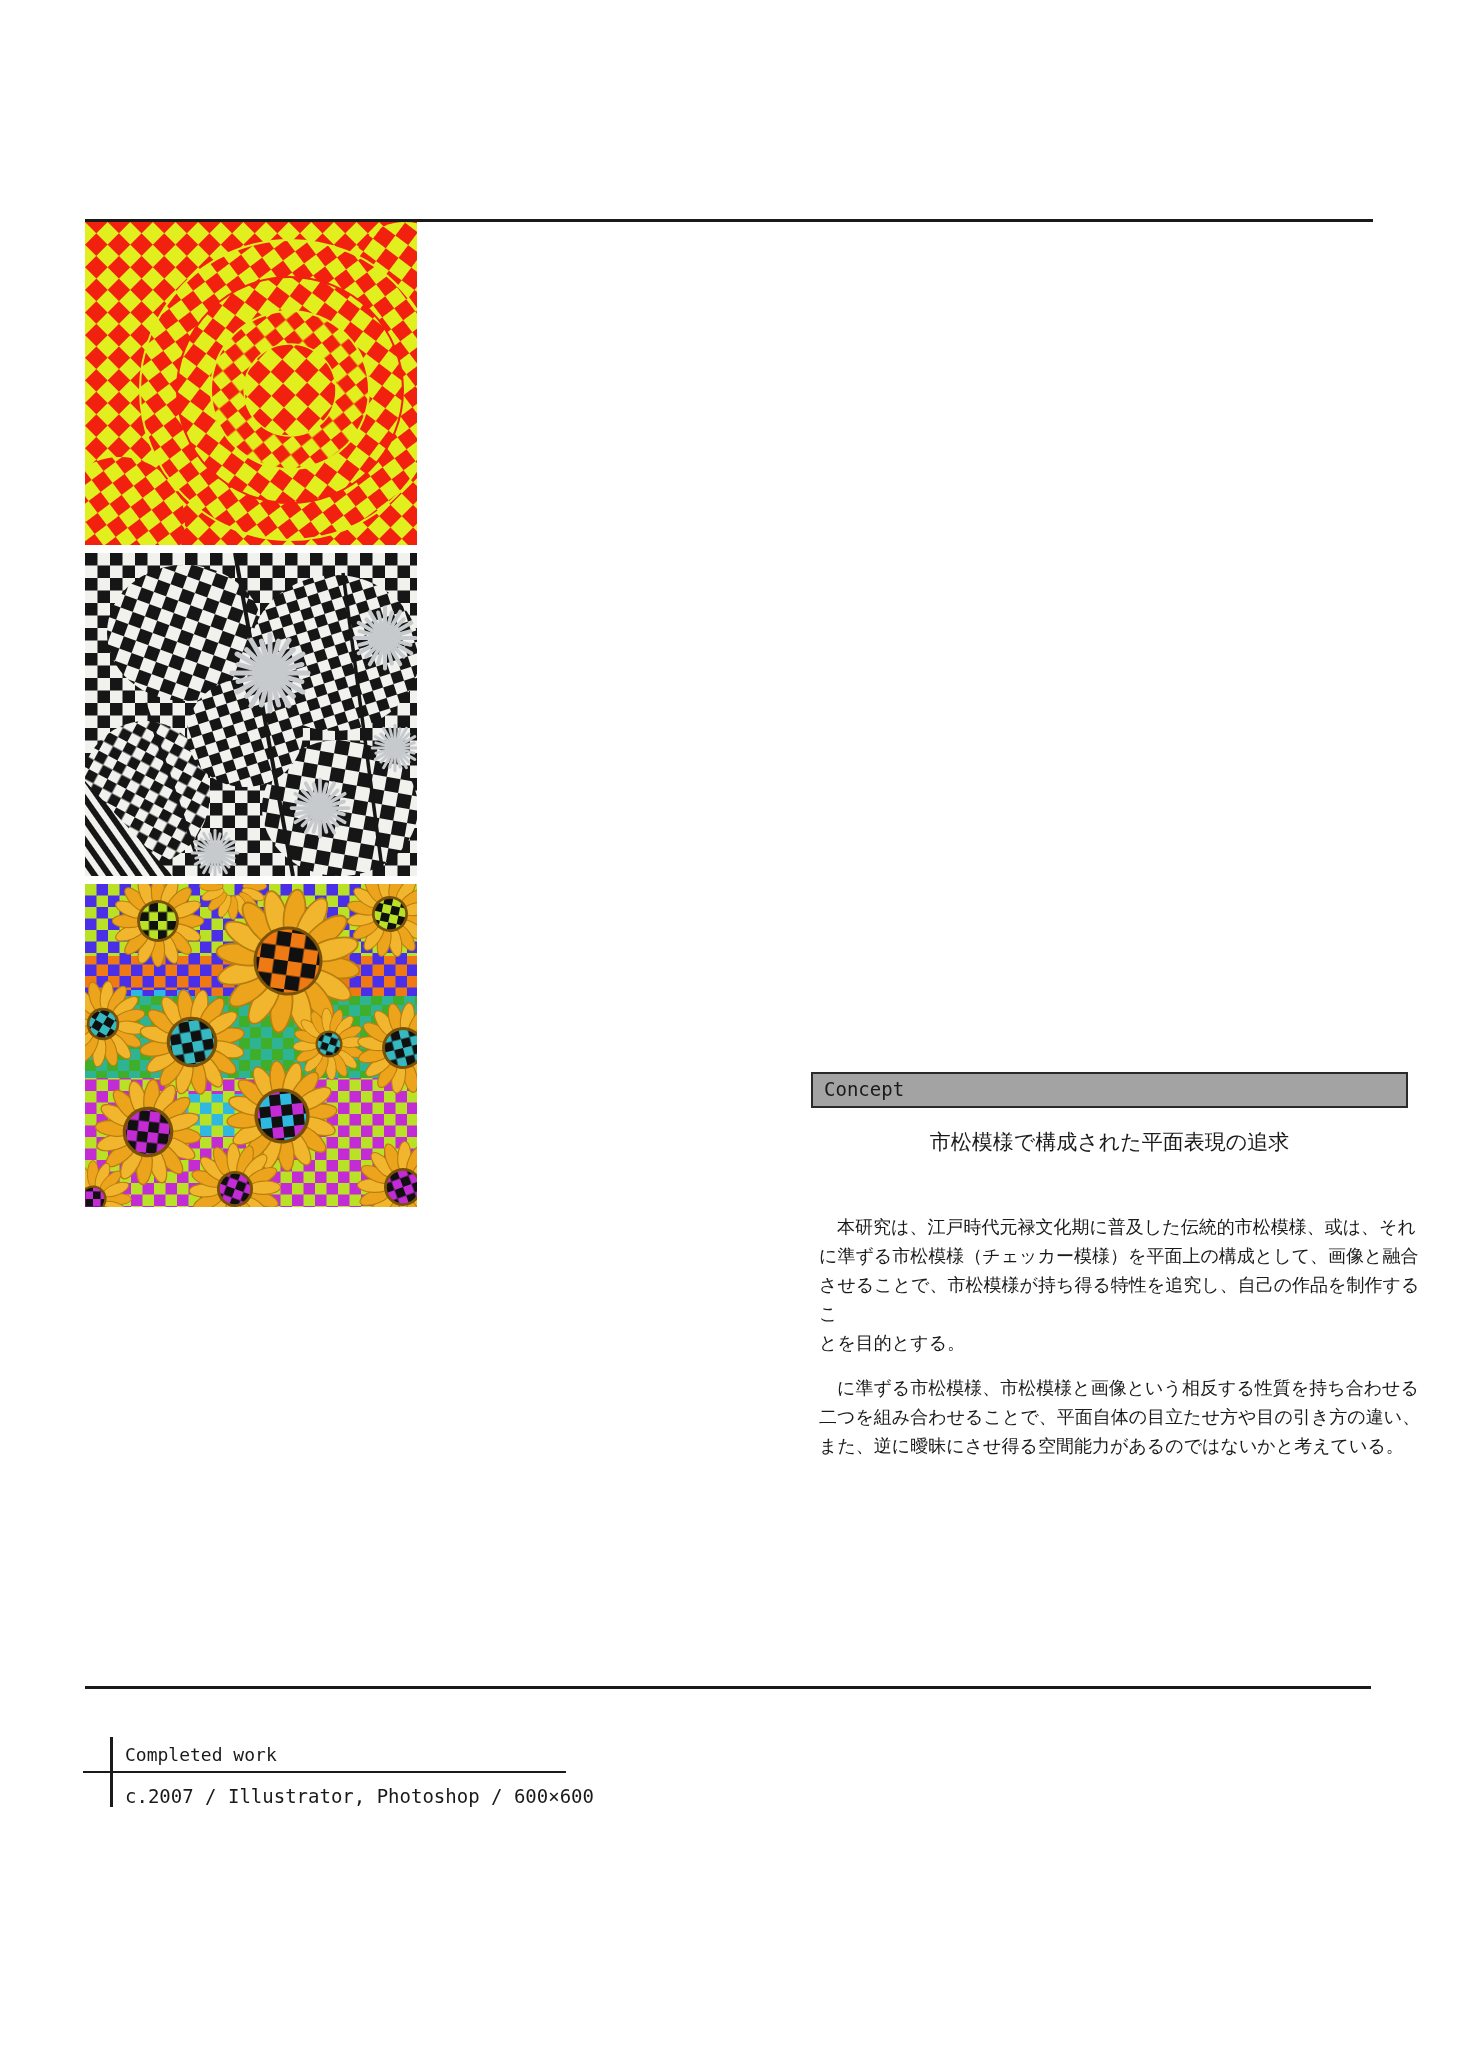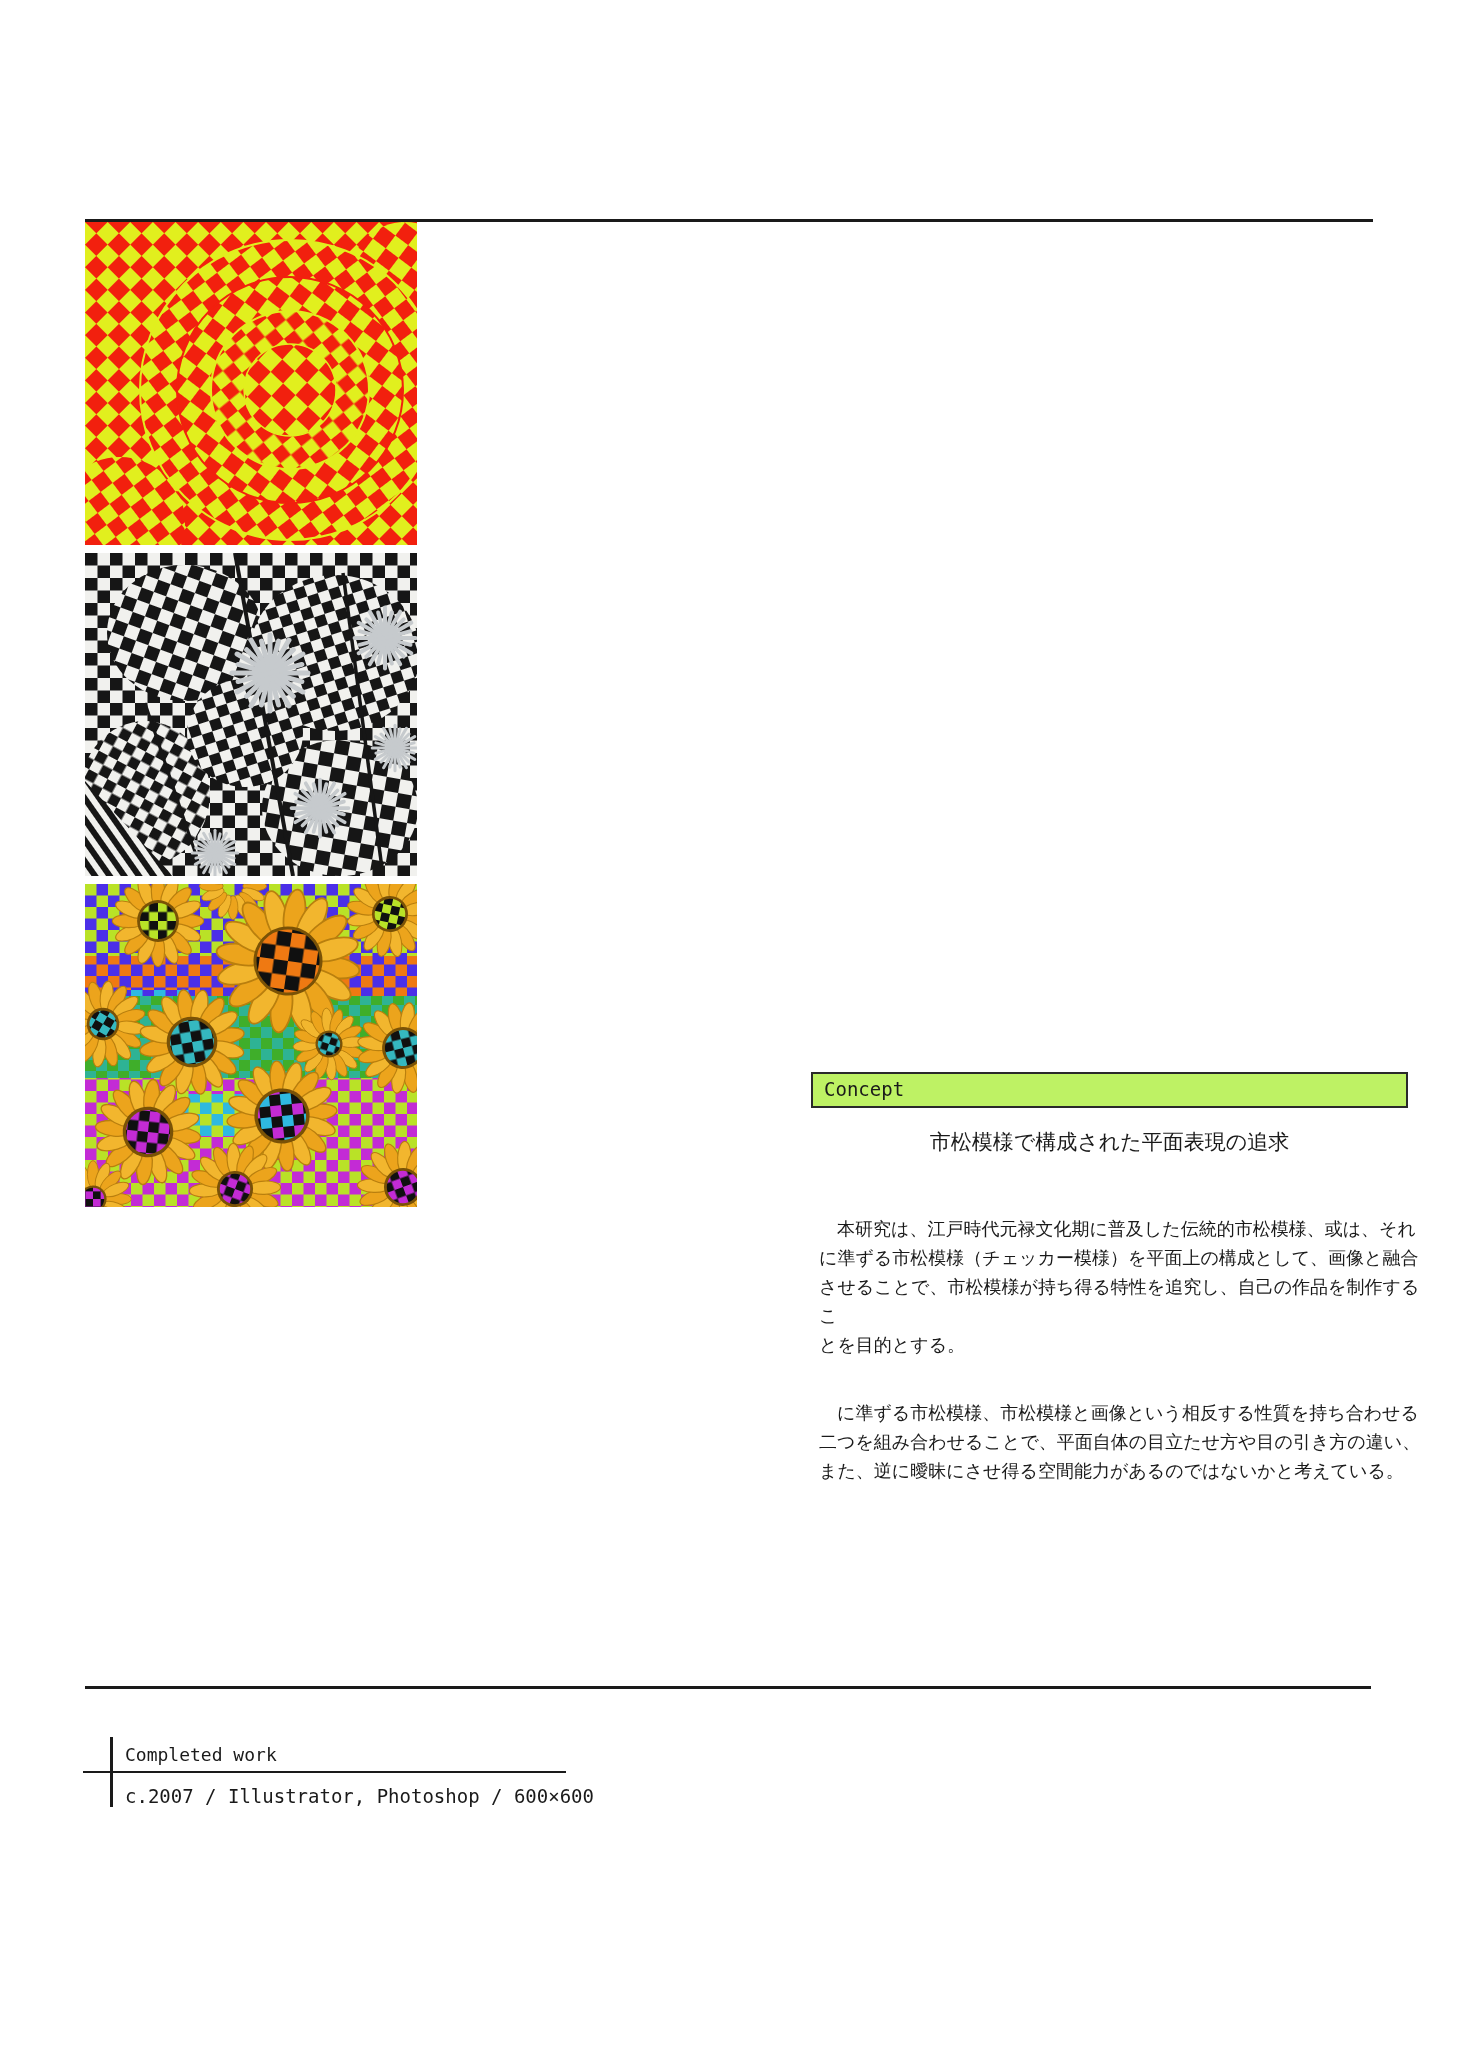--- a/index.html
+++ b/index.html
@@ -13,32 +13,32 @@
   .art{position:absolute;left:85px;width:332px;height:323px;margin:0;padding:0;}
   .art svg{display:block;width:332px;height:323px;}
   .art1{top:222px;}
   .art2{top:553px;}
   .art3{top:884px;}
 
   .concept-box{
     position:absolute;left:811px;top:1072px;width:597px;height:36px;
     border:2px solid #2a2a2a;box-sizing:border-box;
     font-family:"DejaVu Sans Mono",monospace;font-size:19px;line-height:31px;
-    padding-left:11px;background:#bef264;
+    padding-left:11px;background:#a3a3a3;
   }
   .concept-title{
     position:absolute;left:811px;top:1128px;width:597px;text-align:center;
     font-size:21px;line-height:29px;letter-spacing:0px;
   }
   .concept-body{
     position:absolute;left:819px;top:1214px;width:604px;
     font-size:18px;line-height:29px;
   }
   .concept-body p{margin:0;white-space:pre-line;}
-  .concept-body p.gap-after{margin-bottom:39px;}
+  .concept-body p.gap-after{margin-bottom:14px;font-family:Liberation Mono, monospace;}
 
   .footer-rule{left:85px;top:1686px;width:1286px;height:3px;}
   .footer-vbar{left:110px;top:1737px;width:3px;height:70px;}
   .footer-label{
     position:absolute;left:125px;top:1743px;
     font-family:"DejaVu Sans Mono",monospace;font-size:18px;line-height:24px;
   }
   .footer-underline{left:83px;top:1771px;width:483px;height:2px;}
   .footer-details{
     position:absolute;left:125px;top:1783px;

